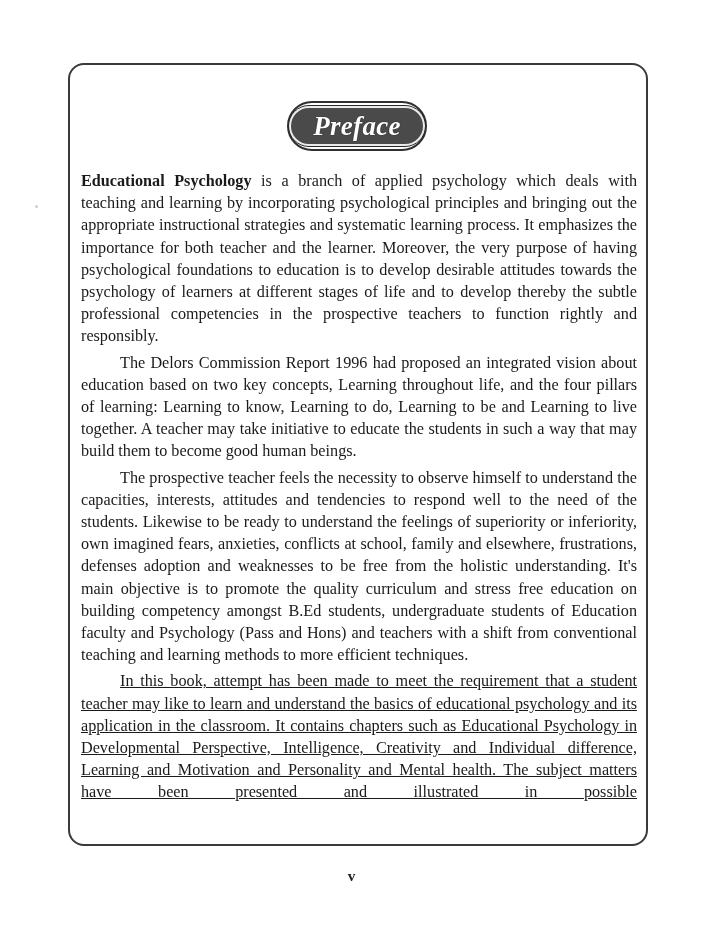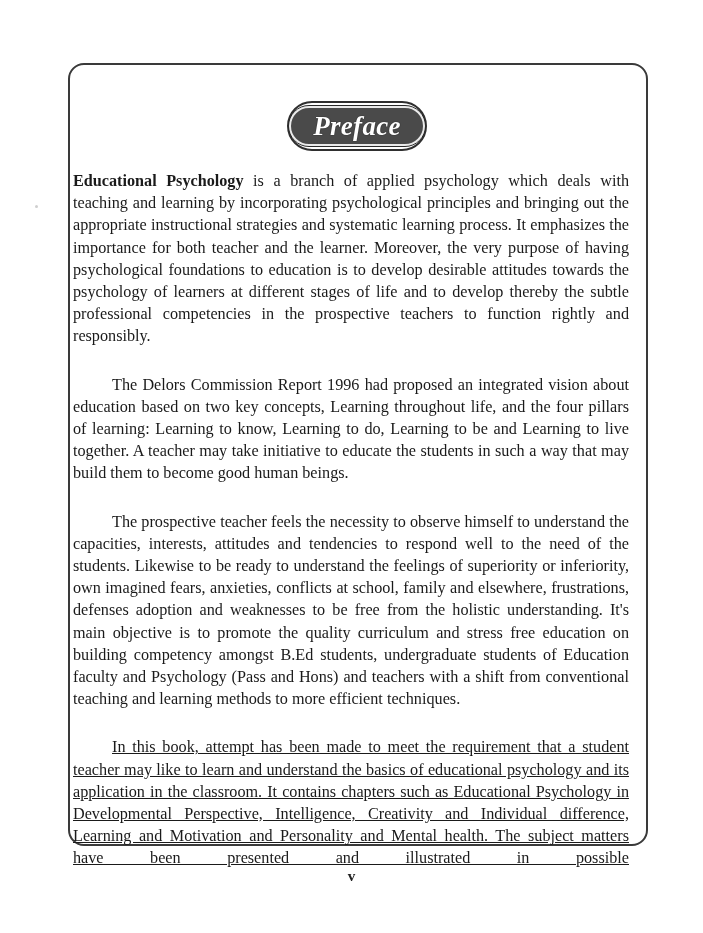--- a/index.html
+++ b/index.html
@@ -56,34 +56,34 @@
       font-style: italic;
       font-weight: bold;
       font-size: 27px;
       color: #ffffff;
       letter-spacing: 0.3px;
       line-height: 1;
       text-shadow: 0 0 1px #000;
     }
     .content {
       position: absolute;
-      left: 73px;
+      left: 81px;
       top: 170px;
       width: 556px;
     }
     .para {
       margin: 0;
       font-size: 16.2px;
       line-height: 22.2px;
       text-align: justify;
       text-align-last: left;
       hyphens: none;
     }
     .para + .para {
-      margin-top: 26px;
+      margin-top: 4px;
     }
     .para.indent {
       text-indent: 39px;
     }
     .para.cont {
       text-align-last: justify;
       text-decoration: underline;
     }
     .bold-lead {
       font-weight: bold;

